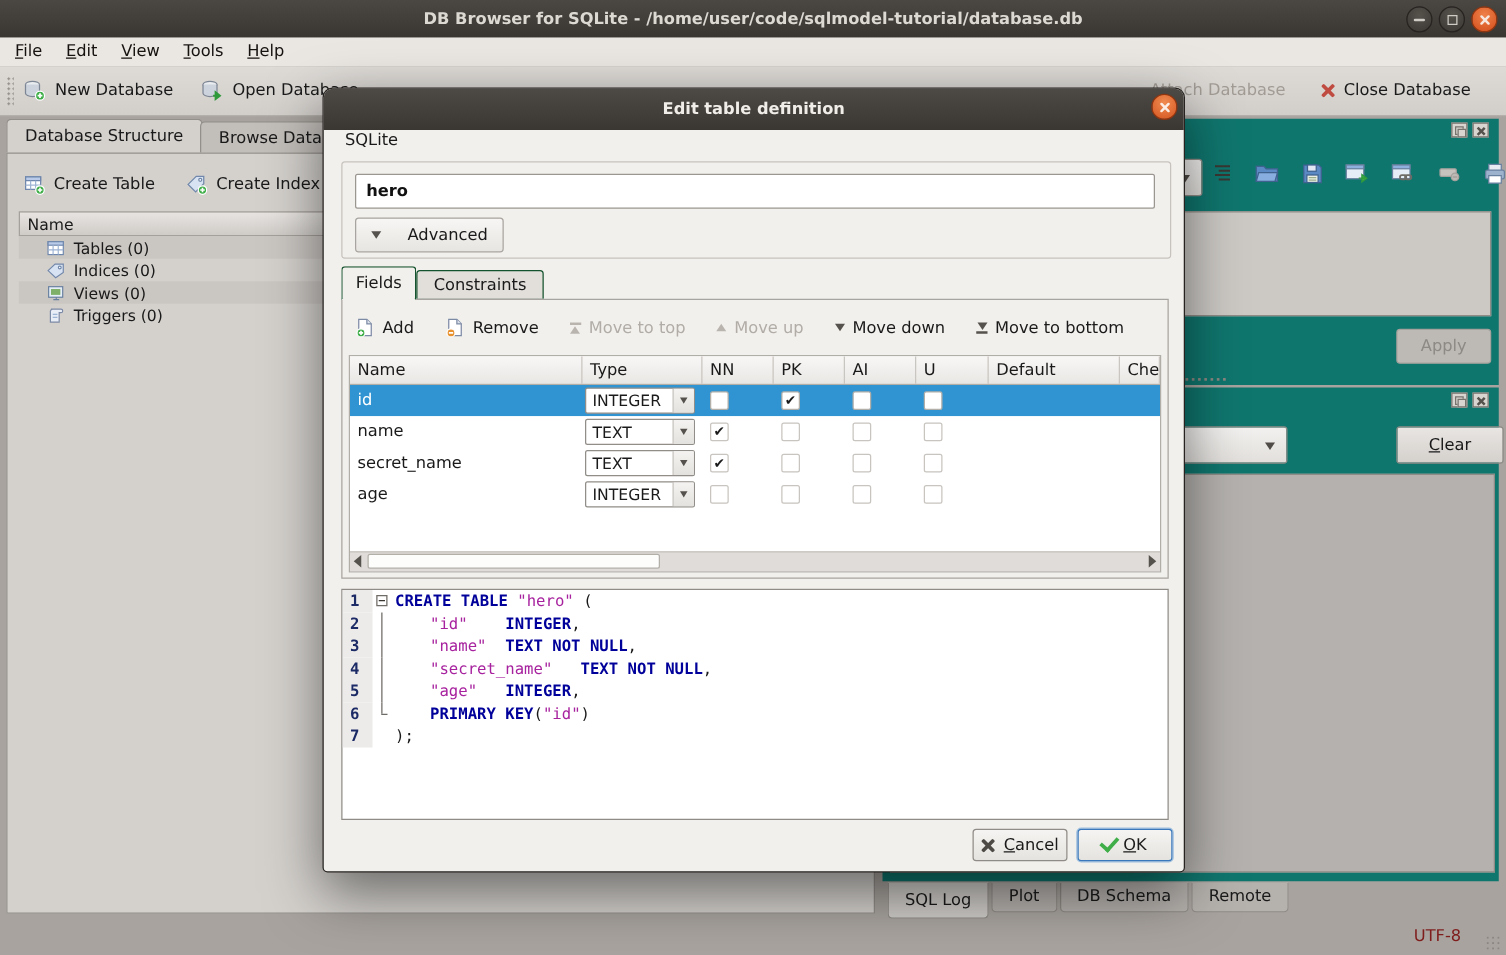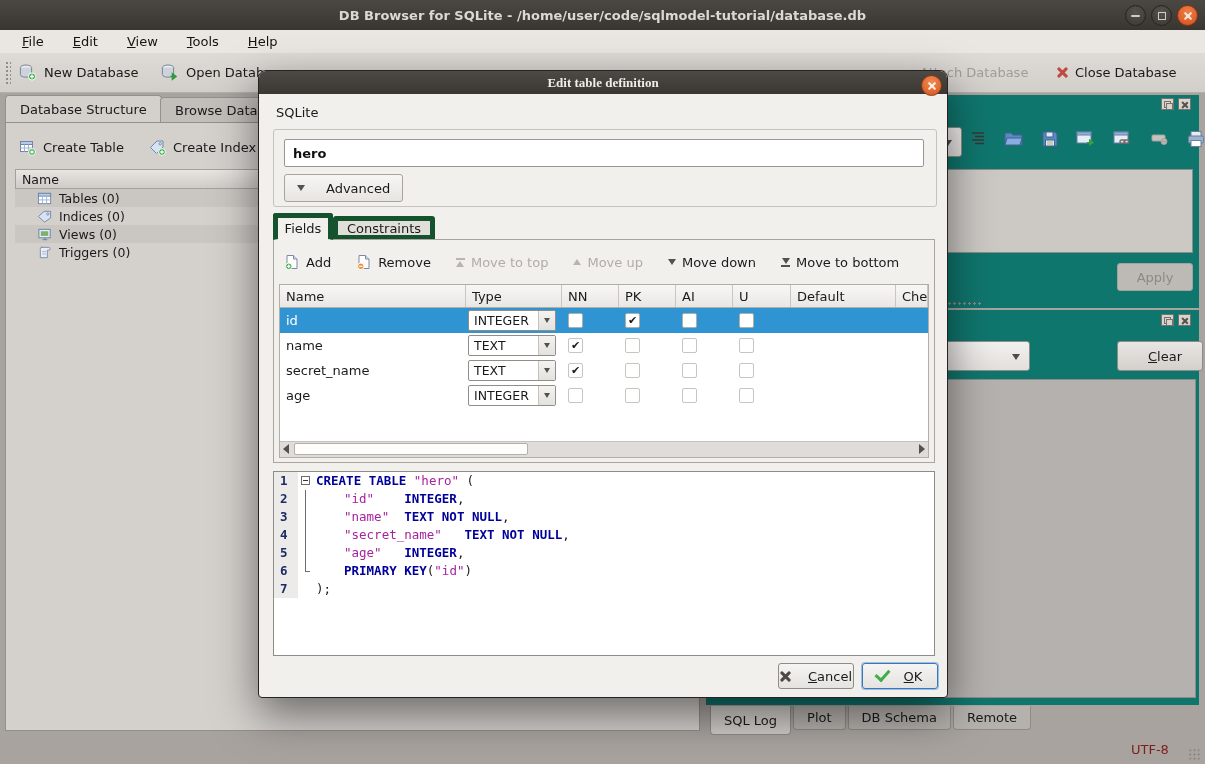--- a/index.html
+++ b/index.html
@@ -1,19 +1,19 @@
 <!DOCTYPE html>
 <html><head>
 <meta charset="utf-8">
 <style>
   html,body{margin:0;padding:0;background:#6b6761;}
   #app{position:relative;width:1205px;height:764px;overflow:hidden;
        font-family:"DejaVu Sans",sans-serif;font-size:13px;color:#1a1a1a;background:#a8a39e;}
   .abs{position:absolute;}
-  .ak{display:inline-block;margin-left:10px;}
+  .ak{display:inline-block;}
   .ak::first-letter{text-decoration:underline;}
 
   
   .titlebar{left:0;top:0;width:1205px;height:30px;background:linear-gradient(#4b4743,#393631);
             border-bottom:1px solid #2a2723;display:flex;align-items:center;justify-content:center;}
   .titlebar .t{color:#dcd8d2;font-weight:bold;font-size:13px;}
   .winctl{position:absolute;right:7px;top:5px;display:flex;gap:5px;}
   .wbtn{width:19px;height:19px;border-radius:50%;position:relative;border:1px solid #262320;
         background:radial-gradient(circle at 50% 32%,#56524c,#3a3632);}
   .wbtn.close{background:radial-gradient(circle at 50% 32%,#ef8049,#d24e1c);border-color:#8f3510;}
@@ -68,42 +68,42 @@
   .btabbar{position:absolute;left:710px;top:706px;display:flex;align-items:flex-start;gap:2px;}
   .btab{height:24px;padding:0 13px;display:flex;align-items:center;background:#b5b1ad;border:1px solid #8f8b86;
         border-radius:0 0 4px 4px;border-top:none;box-sizing:border-box;}
   .btab.active{height:29px;background:#cfccc8;}
   .statenc{color:#7f1d1d;}
   .grip{width:13px;height:13px;background-image:radial-gradient(#8c8781 1px,transparent 1.1px);background-size:4.3px 4.3px;}
 
   
   .dialog{left:258px;top:70px;width:690px;height:628px;background:#f2f0ed;border:1px solid #262320;
           border-radius:8px 8px 4px 4px;box-shadow:0 16px 44px rgba(0,0,0,.5);z-index:10;box-sizing:border-box;}
-  .dtitle{position:absolute;left:0;top:0;right:0;height:23px;background:linear-gradient(#4d4945,#3a3733);
-          border-radius:7px 7px 0 0;display:flex;align-items:center;justify-content:center;font-family:Liberation Serif, serif;}
+  .dtitle{position:absolute;left:0;top:0;right:0;height:33px;background:linear-gradient(#4d4945,#3a3733);
+          border-radius:7px 7px 0 0;display:flex;align-items:center;justify-content:center;}
   .dtitle .t{color:#f0ede9;font-weight:bold;}
   .dclose{position:absolute;right:5px;top:4px;width:19px;height:19px;border-radius:50%;border:1px solid #8f3510;
           background:radial-gradient(circle at 50% 32%,#f08c52,#d4541f);}
   .dclose::before,.dclose::after{content:"";position:absolute;left:8.5px;top:4.5px;width:2px;height:10px;background:#fbeee6;border-radius:1px;}
   .dclose::before{transform:rotate(45deg);} .dclose::after{transform:rotate(-45deg);}
 
   .groupbox{position:absolute;left:14px;top:58px;width:662px;height:76px;border:1px solid #c6c2bd;border-radius:3px;}
   .nameinput{position:absolute;left:10px;top:9px;width:640px;height:28px;border:1px solid #9a9690;border-radius:2px;
              background:#fff;font-family:"DejaVu Sans",sans-serif;font-weight:bold;font-size:13px;padding:0 8px;box-sizing:border-box;color:#111;}
   .advbtn{position:absolute;left:10px;top:44px;height:26px;padding:0 12px;display:flex;align-items:center;gap:21px;
           background:linear-gradient(#f7f6f4,#e7e5e1);border:1px solid #a8a49f;border-radius:3px;}
   .tri{width:0;height:0;border-left:4px solid transparent;border-right:4px solid transparent;display:inline-block;}
   .tri.down{border-top:6px solid #55514c;}
   .tri.up{border-bottom:6px solid #55514c;}
   .tri.dis.up{border-bottom-color:#b9b4ae;}
   .movebar{width:9px;height:2px;background:#55514c;}
   .movebar.dis{background:#b9b4ae;}
   .micon{display:inline-flex;flex-direction:column;align-items:center;gap:1px;}
 
-  .dtab{position:absolute;display:flex;align-items:center;justify-content:center;border:5px solid #14532d;
+  .dtab{position:absolute;display:flex;align-items:center;justify-content:center;border:1px solid #14532d;
         border-radius:3px 3px 0 0;box-sizing:border-box;}
   .dtab.active{left:14px;top:142px;width:60px;height:27px;background:#f2f0ed;border-bottom:1px solid #f2f0ed;z-index:2;}
   .dtab.idle{left:74px;top:145px;width:102px;height:24px;background:#e2dfdb;}
   .tabpanel{position:absolute;left:14px;top:168px;width:662px;height:224px;border:1px solid #a8a49f;box-sizing:border-box;background:#f2f0ed;}
   .ftoolbar{position:absolute;left:10px;top:7px;height:30px;display:flex;align-items:center;gap:25px;}
   .fitem{display:flex;align-items:center;gap:6px;}
   .fitem.disabled{color:#b1aca6;}
 
   .grid{position:absolute;left:5px;top:44px;width:650px;height:174px;border:1px solid #b1ada7;background:#fff;box-sizing:border-box;overflow:hidden;}
   .ghead{display:flex;height:22px;background:linear-gradient(#f8f7f6,#e9e7e4);border-bottom:1px solid #b1ada7;}

